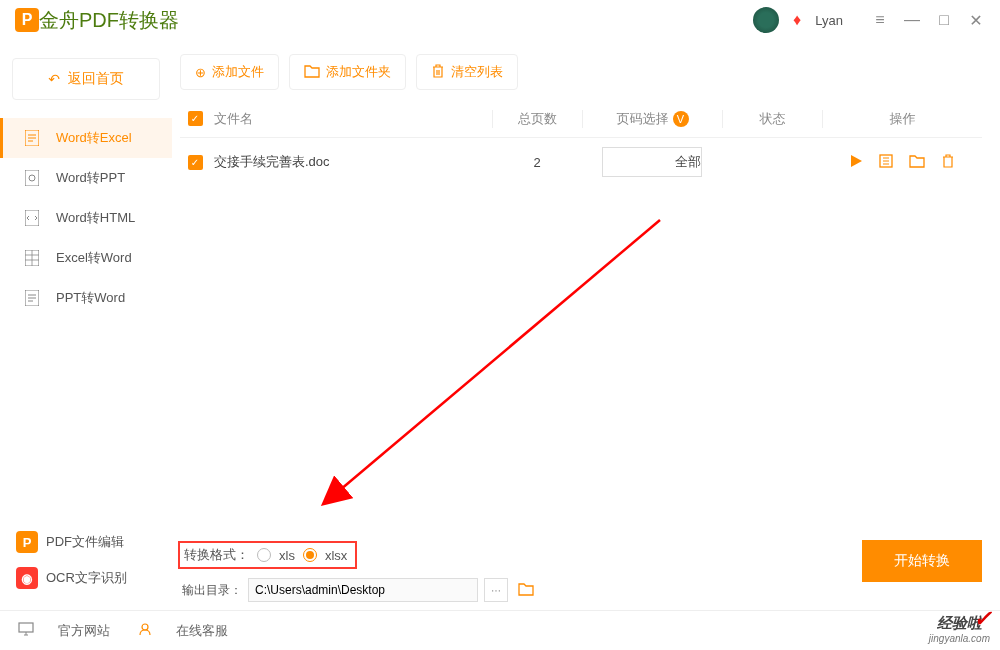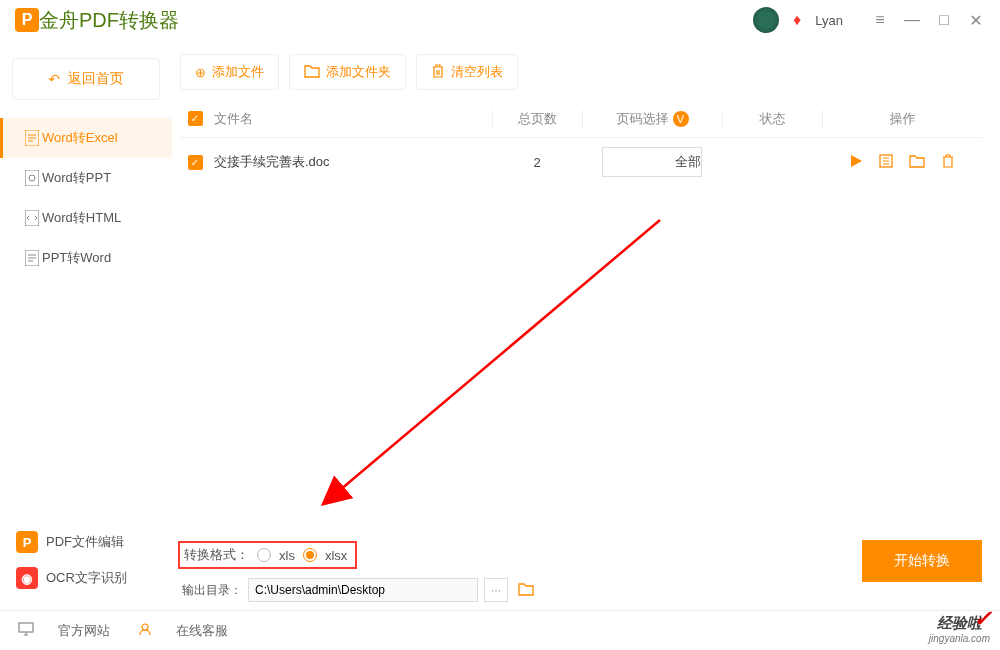--- a/index.html
+++ b/index.html
@@ -10,21 +10,21 @@
     .app-title { font-size: 20px; color: #4d7c0f; }
     .titlebar-right { margin-left: auto; display: flex; align-items: center; gap: 14px; }
     .avatar { width: 26px; height: 26px; border-radius: 50%; background: radial-gradient(circle, #2a6e5a 40%, #1a4a3a 100%); }
     .vip-badge { color: #ff3b30; font-size: 16px; }
     .username { font-size: 13px; color: #555; margin-right: 14px; }
     .win-btn { width: 18px; height: 18px; display: flex; align-items: center; justify-content: center; color: #888; cursor: pointer; }
     
     .container { display: flex; height: 558px; }
     .sidebar { width: 172px; padding-top: 18px; }
     .back-home { margin: 0 12px 18px; height: 42px; border: 1px solid #eee; border-radius: 4px; display: flex; align-items: center; justify-content: center; gap: 8px; color: #ff8c00; font-size: 14px; cursor: pointer; }
-    .side-item { height: 40px; display: flex; align-items: center; padding-left: 24px; gap: 2px; font-size: 13px; color: #555; cursor: pointer; }
+    .side-item { height: 40px; display: flex; align-items: center; padding-left: 24px; gap: 16px; font-size: 13px; color: #555; cursor: pointer; }
     .side-item.active { background: #fff5eb; color: #ff8c00; border-left: 3px solid #ff8c00; padding-left: 21px; }
     .side-icon { width: 16px; height: 16px; display: inline-flex; align-items: center; justify-content: center; }
     
     .main { flex: 1; padding: 14px 18px 0 8px; display: flex; flex-direction: column; }
     .toolbar { display: flex; gap: 10px; margin-bottom: 10px; }
     .tool-btn { height: 36px; padding: 0 14px; border: 1px solid #eee; border-radius: 4px; display: flex; align-items: center; gap: 6px; color: #ff8c00; font-size: 13px; cursor: pointer; background: #fff; }
     
     .table-head { display: flex; align-items: center; height: 38px; border-bottom: 1px solid #f0f0f0; font-size: 13px; color: #888; }
     .col-chk { width: 30px; display: flex; justify-content: center; }
     .col-name { flex: 1; padding-left: 4px; }
@@ -115,20 +115,29 @@
             <rect x="0" y="0" width="14" height="16" rx="1" fill="none" stroke="#888" stroke-width="1.2"></rect>
             <path d="M4 6l-2 2 2 2M10 6l2 2-2 2" stroke="#888" fill="none"></path>
           </svg>
         </span>
       <span>Word转HTML</span>
     </div>
     <div class="side-item">
       <span class="side-icon">
           <svg width="14" height="16" viewBox="0 0 14 16">
             <rect x="0" y="0" width="14" height="16" rx="1" fill="none" stroke="#888" stroke-width="1.2"></rect>
+            <path d="M0 5h14M0 10h14M7 0v16" stroke="#888" stroke-width="0.8"></path>
+          </svg>
+        </span>
+      <span>Excel转Word</span>
+    </div>
+    <div class="side-item">
+      <span class="side-icon">
+          <svg width="14" height="16" viewBox="0 0 14 16">
+            <rect x="0" y="0" width="14" height="16" rx="1" fill="none" stroke="#888" stroke-width="1.2"></rect>
             <path d="M3 5h8M3 8h8M3 11h5" stroke="#888" stroke-width="1"></path>
           </svg>
         </span>
       <span>PPT转Word</span>
     </div>
   </div>
 
   <div class="main">
     <div class="toolbar">
       <div class="tool-btn">

